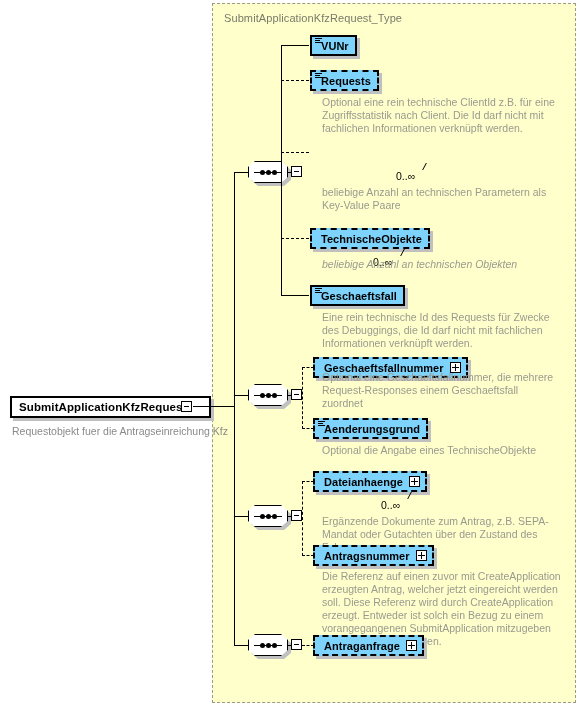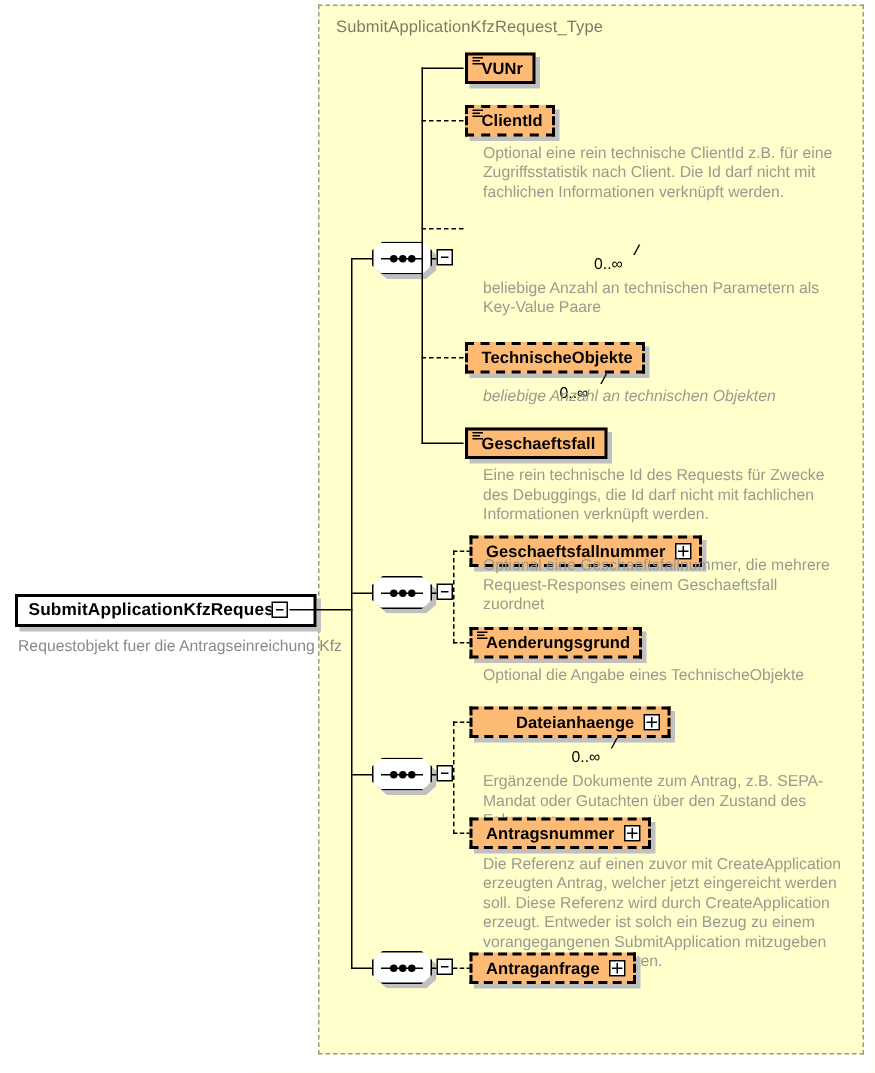--- a/index.html
+++ b/index.html
@@ -88,21 +88,21 @@
     top: 4px;
     width: 5px;
     height: 1px;
     background: #000000;
   }
 
   
   .elem {
     position: absolute;
     height: 21px;
-    background: #fdba74;
+    background: #7dd3fc;
     box-sizing: border-box;
     display: flex;
     align-items: center;
     box-shadow: 3px 3px 0 0 #c0c0c0;
   }
   .elem.req  { border: 2px solid #000000; }
   .elem.opt  { border: 2px dashed #000000; }
   .elem .name {
     font-size: 11px;
     font-weight: bold;
@@ -294,21 +294,21 @@
     <span class="name">VUNr</span>
   </div>
 
   <div class="dline dhline" style="left:281px; top:80px; width:28px;"></div>
   <div class="elem opt" style="left:310px; top:70px;">
     <span class="seqglyph">
       <i></i>
         <i></i>
         <i></i>
     </span>
-    <span class="name">ClientId</span>
+    <span class="name">Requests</span>
   </div>
   <div class="annot" style="left:322px; top:96px; width:236px;">Optional eine rein technische ClientId z.B. für eine Zugriffsstatistik nach Client. Die Id darf nicht mit fachlichen Informationen verknüpft werden.</div>
 
   <div class="dline dhline" style="left:281px; top:152px; width:28px;"></div>
   <div class="card-tick" style="left:415px; top:163px;"></div>
   <div class="card" style="left:396px; top:170px;">0..∞</div>
   <div class="annot" style="left:322px; top:186px; width:236px;">beliebige Anzahl an technischen Parametern als Key-Value Paare</div>
 
   <div class="dline dhline" style="left:281px; top:238px; width:28px;"></div>
   <div class="elem opt" style="left:310px; top:228px;">
@@ -369,21 +369,21 @@
     <div class="dot d1"></div>
       <div class="dot d2"></div>
       <div class="dot d3"></div>
     <div class="stub"></div>
   </div>
   <div class="toggle" style="left:291px; top:510px;"></div>
 
   <div class="dline dvline" style="left:302px; top:481px; height:75px;"></div>
 
   <div class="dline dhline" style="left:302px; top:481px; width:12px;"></div>
-  <div class="elem opt" style="left:313px; top:471px;padding-left:20px;">
+  <div class="elem opt" style="left:313px; top:471px;">
     <span class="name">Dateianhaenge</span>
     <span class="etoggle"></span>
   </div>
   <div class="card-tick" style="left:400px; top:492px;"></div>
   <div class="card" style="left:381px; top:499px;">0..∞</div>
   <div class="annot" style="left:322px; top:515px; width:244px;">Ergänzende Dokumente zum Antrag, z.B. SEPA-Mandat oder Gutachten über den Zustand des Fahrzeugs.</div>
 
   <div class="dline dhline" style="left:302px; top:555px; width:12px;"></div>
   <div class="elem opt" style="left:313px; top:545px;">
     <span class="name">Antragsnummer</span>

